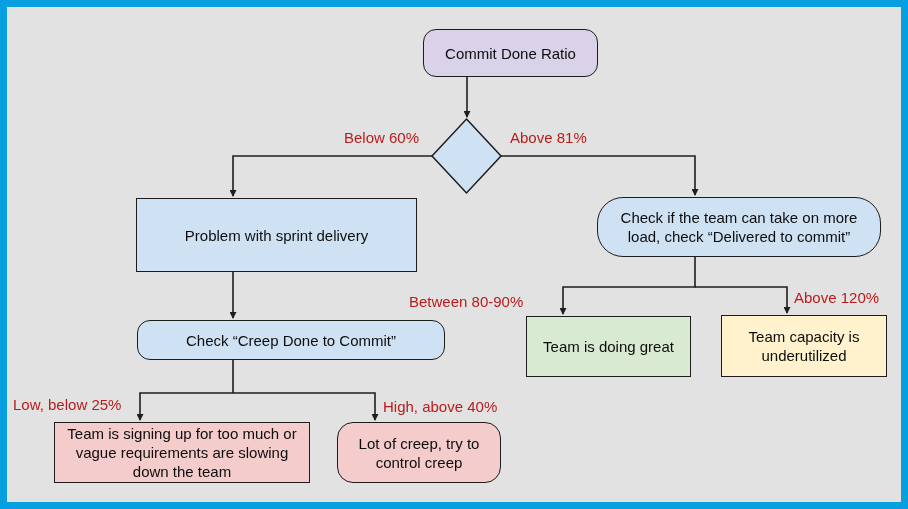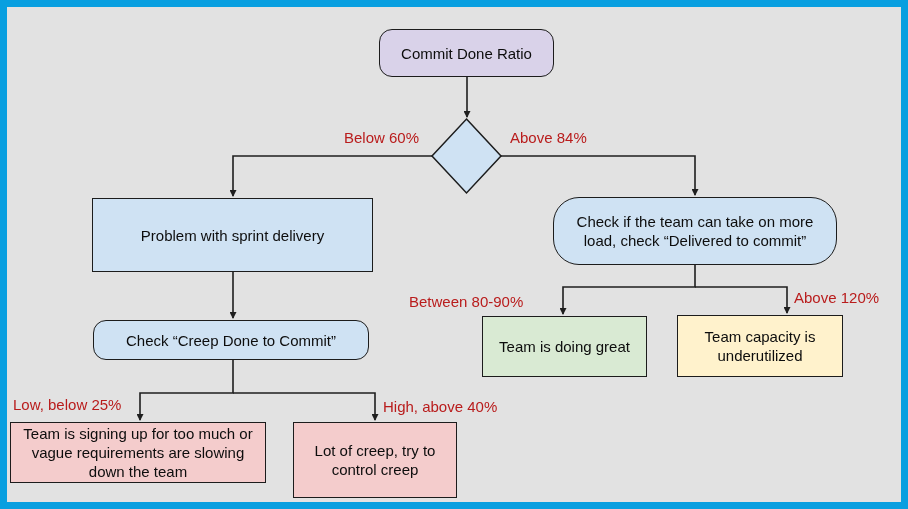--- a/index.html
+++ b/index.html
@@ -38,20 +38,21 @@
     align-items: center;
     justify-content: center;
     text-align: center;
     border: 1.5px solid var(--node-border, #1c1c1c);
     box-sizing: border-box;
     font-size: 15px;
     line-height: 19px;
     color: #0d0d0d;
     z-index: 2;
     padding: 2px 6px;
+    margin-left: 44px;
   }
   .node.rounded { border-radius: 13px; }
   .diamond-wrap {
     position: absolute;
     left: 0; top: 0;
     width: 908px; height: 509px;
     z-index: 2;
     pointer-events: none;
   }
   .diamond-wrap polygon {
@@ -62,24 +63,24 @@
   .edge-label {
     position: absolute;
     white-space: nowrap;
     font-size: 15px;
     color: #b91c1c;
     z-index: 3;
   }
   
   #node-start        { left: 379px; top: 29px;  width: 175px; height: 48px; }
   #node-sprint       { left: 92px;  top: 198px; width: 281px; height: 74px; }
-  #node-load         { left: 553px; top: 197px; width: 284px; height: 68px; border-radius: 26px; }
-  #node-creep        { left: 93px;  top: 320px; width: 276px; height: 40px; }
+  #node-load         { left: 553px; top: 197px; width: 284px; height: 60px; border-radius: 26px; }
+  #node-creep        { left: 93px;  top: 320px; width: 308px; height: 40px; }
   #node-toomuch      { left: 10px;  top: 422px; width: 256px; height: 61px; }
-  #node-creepcontrol { left: 293px; top: 422px; width: 164px; height: 76px; }
+  #node-creepcontrol { left: 293px; top: 422px; width: 164px; height: 61px; border-radius: 16px; }
   #node-great        { left: 482px; top: 316px; width: 165px; height: 61px; }
   #node-underutil    { left: 677px; top: 315px; width: 166px; height: 62px; }
 
   #label-below60   { left: 344px; top: 129px; }
   #label-above70   { left: 510px; top: 129px; }
   #label-low25     { left: 13px;  top: 396px; }
   #label-high40    { left: 383px; top: 398px; }
   #label-between   { left: 409px; top: 293px; }
   #label-above120  { left: 794px; top: 289px; text-align: right; }
 </style>
@@ -134,20 +135,20 @@
 
   <div class="node" id="node-great" style="background: rgb(217, 234, 211);">
     <span>Team is doing great</span>
   </div>
 
   <div class="node" id="node-underutil" style="background: rgb(255, 242, 204);">
     <span>Team capacity is underutilized</span>
   </div>
 
   <div class="edge-label" id="label-below60">Below 60%</div>
-  <div class="edge-label" id="label-above70">Above 84%</div>
+  <div class="edge-label" id="label-above70">Above 81%</div>
   <div class="edge-label" id="label-low25">Low, below 25%</div>
   <div class="edge-label" id="label-high40">High, above 40%</div>
   <div class="edge-label" id="label-between">Between 80-90%</div>
   <div class="edge-label" id="label-above120">Above 120%</div>
 
   <div class="frame"></div>
 </div>
 
 </body></html>

